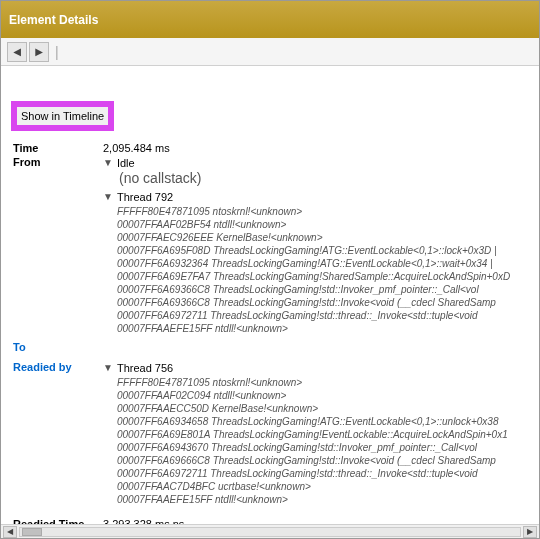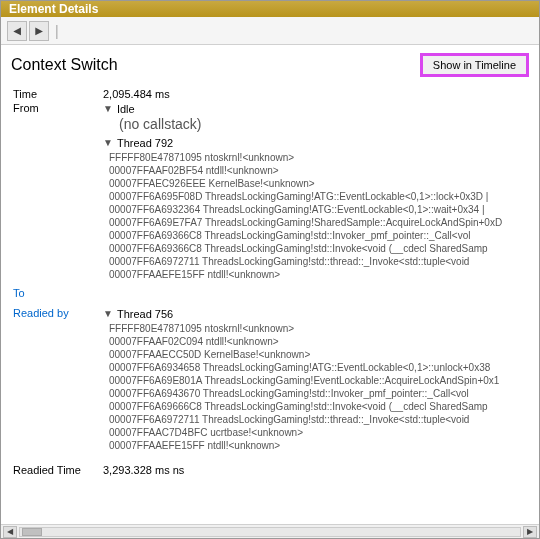--- a/index.html
+++ b/index.html
@@ -18,21 +18,21 @@
       border: 1px solid #999;
       display: flex;
       flex-direction: column;
     }
     .title-bar {
       background: linear-gradient(to bottom, #c8a840, #b8941c);
       color: #fff;
       font-weight: bold;
       font-size: 12px;
       padding: 4px 8px;
-      height: 16px;
+      height: 37px;
       display: flex;
       align-items: center;
     }
     .toolbar {
       background: #f5f5f5;
       border-bottom: 1px solid #d0d0d0;
       padding: 3px 6px;
       display: flex;
       align-items: center;
       gap: 2px;
@@ -71,39 +71,40 @@
       font-size: 16px;
       font-weight: normal;
       color: #000;
       margin-bottom: 10px;
       display: flex;
       align-items: center;
       justify-content: space-between;
     }
     .show-timeline-btn {
       font-size: 11px;
-      padding: 3px 10px;
+      padding: 3px 4px;
       background: #f0f0f0;
-      border: 3px solid #d946ef;
-      cursor: pointer;
-      color: #000;
+      border: 6px solid #d946ef;
+      cursor: pointer;
+      color: #000;
+      margin-top: 27px;
     }
     .detail-table {
       width: 100%;
       border-collapse: collapse;
     }
     .detail-table tr td {
       vertical-align: top;
       padding: 1px 2px;
     }
     .detail-table tr td:first-child {
       width: 90px;
       min-width: 90px;
       color: #000;
-      font-weight: normal;
+      font-weight: bold;
       padding-right: 8px;
       white-space: nowrap;
       margin-top: 12px;
     }
     .label-link {
       color: #0066cc;
       text-decoration: none;
       cursor: pointer;
     }
     .label-bold {
@@ -122,22 +123,23 @@
     }
     .thread-section {
       margin-bottom: 4px;
     }
     .thread-header {
       display: flex;
       align-items: center;
       color: #000;
     }
     .stack-entries {
-      margin-left: 6px;
+      margin-left: 14px;
       margin-top: 1px;
+      font-style: italic;
     }
     .stack-entry {
       color: #555;
       font-size: 10px;
       white-space: nowrap;
       overflow: hidden;
       text-overflow: ellipsis;
       line-height: 13px;
     }
     .idle-entry {
@@ -204,21 +206,20 @@
     <button class="nav-btn">
       <span>▶</span>
     </button>
     <span class="nav-separator">|</span>
   </div>
 
   <div class="content">
     <div class="main-area">
 
       <div class="page-title">
-        <span style="font-size:16px; font-weight:normal;">Context Switch</span>
         <button class="show-timeline-btn">Show in Timeline</button>
       </div>
 
       <table class="detail-table">
 
         <tbody>
             <tr>
           <td class="value-cell label-bold">Time</td>
           <td class="value-cell">2,095.484 ms</td>
         </tr>

